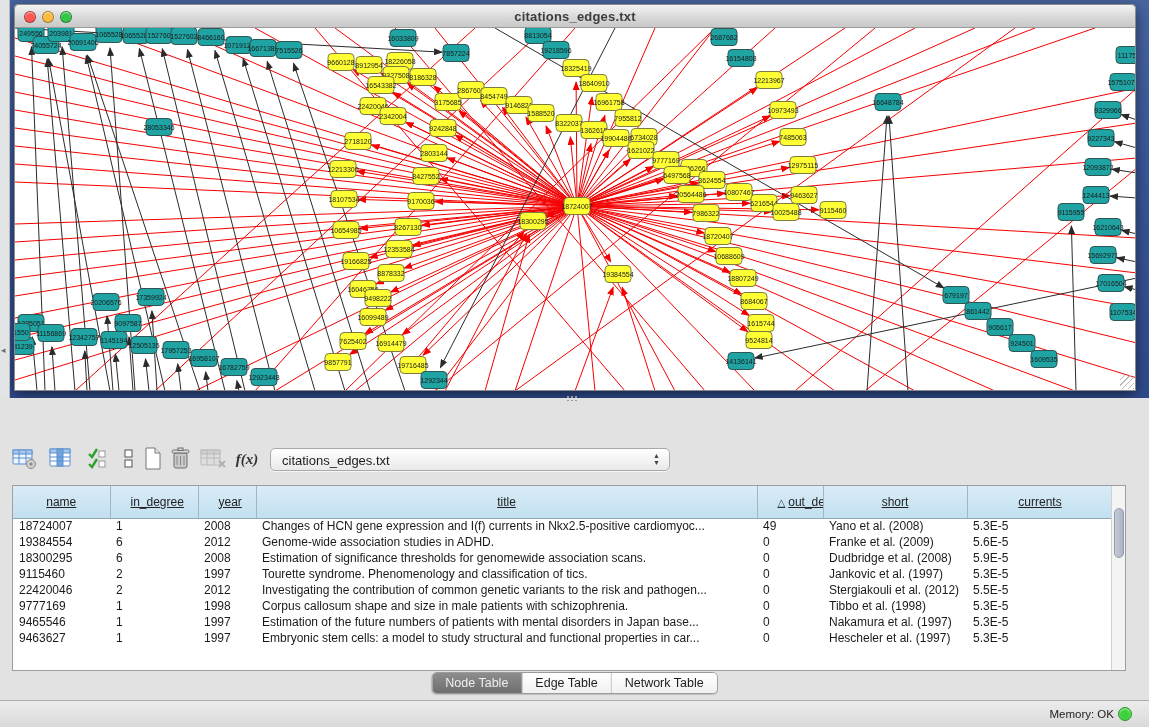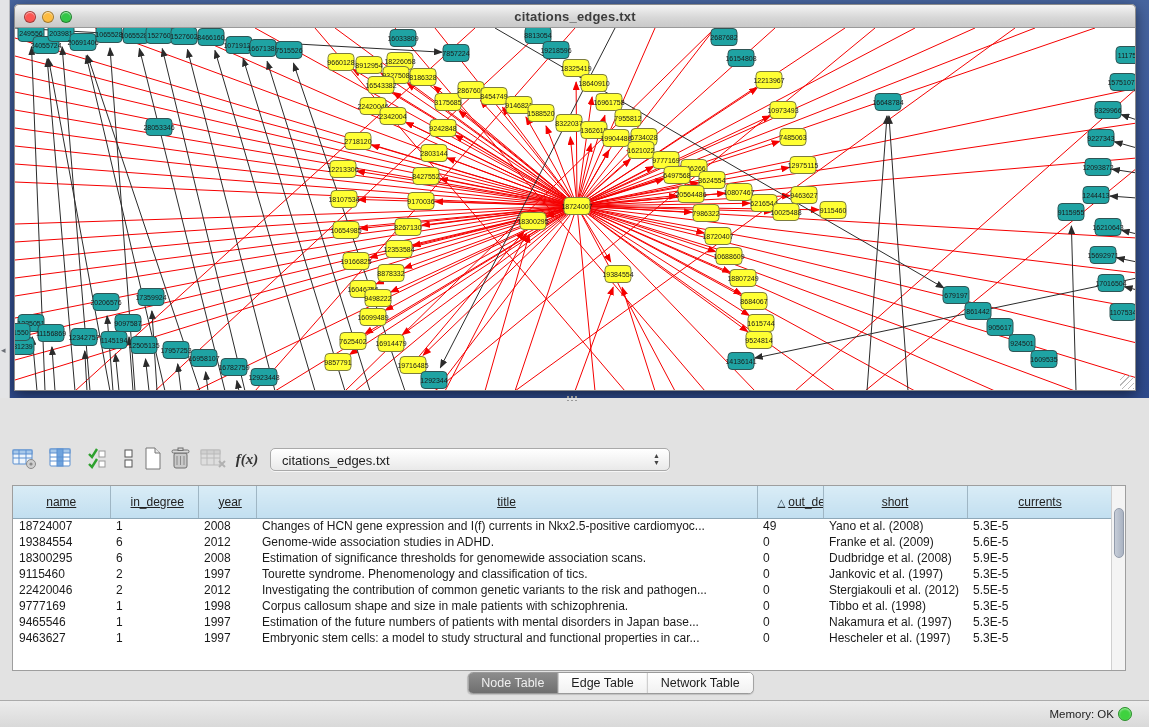--- a/index.html
+++ b/index.html
@@ -54,21 +54,21 @@
   table.grid{border-collapse:collapse;table-layout:fixed;width:1100px;}
   table.grid th{height:32px;background:linear-gradient(#d9ecf6,#c2dff0);border-right:1px solid #9fb6c4;border-bottom:1px solid #8ea8b8;
     font-size:12px;font-weight:400;color:#222;text-align:center;overflow:hidden;white-space:nowrap;padding:0 20px;text-decoration:underline;}
   table.grid td{height:16px;font-size:12px;color:#1a1a1a;white-space:nowrap;overflow:hidden;padding:0 0 0 6px;border:none;}
   .sort-tri{font-size:10px;color:#3a505e;margin-right:3px;}
   .vscroll{position:absolute;right:0;top:0;bottom:0;width:14px;background:#f4f4f4;border-left:1px solid #d0d0d0;}
   .vthumb{position:absolute;left:1.5px;top:22px;width:10px;height:50px;border-radius:6px;
     background:linear-gradient(90deg,#c6cdd8,#aab3c2);border:1px solid #939cab;cursor:pointer;}
 
   .tabs{position:absolute;left:50%;top:274px;transform:translateX(-50%);display:flex;
-    border:1px solid #9a9a9a;border-radius:5px;overflow:hidden;background:#fff;box-shadow:0 1px 1px rgba(0,0,0,.15);margin-left:36px;}
+    border:1px solid #9a9a9a;border-radius:5px;overflow:hidden;background:#fff;box-shadow:0 1px 1px rgba(0,0,0,.15);}
   .tab{padding:3px 13px;font-size:12.5px;color:#1d1d1d;background:linear-gradient(#ffffff,#f1f1f1);border-right:1px solid #bdbdbd;cursor:pointer;}
   .tab:last-child{border-right:none;}
   .tab.active{background:linear-gradient(#8d8d8d,#6f6f6f);color:#efefef;}
 
   
   .status-bar{position:absolute;left:0;top:700px;width:1149px;height:27px;
     background:linear-gradient(#ececec,#d9d9d9);border-top:1px solid #ababab;}
   .mem-label{position:absolute;right:35px;top:7px;font-size:11.5px;color:#222;}
   .mem-dot{position:absolute;right:17px;top:6px;width:14px;height:14px;border-radius:50%;
     border:1px solid #2d8f2d;box-shadow:inset 0 1px 2px rgba(255,255,255,.6);}

